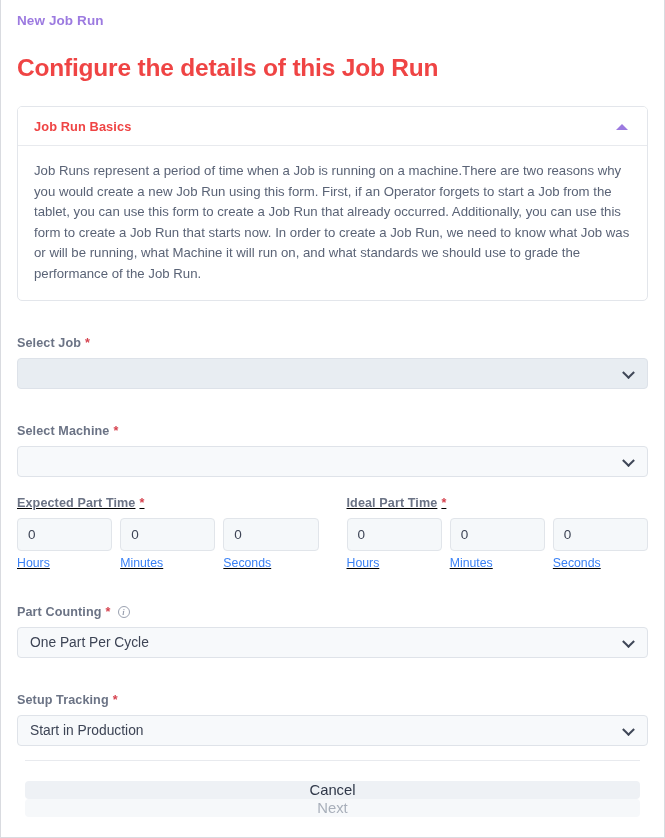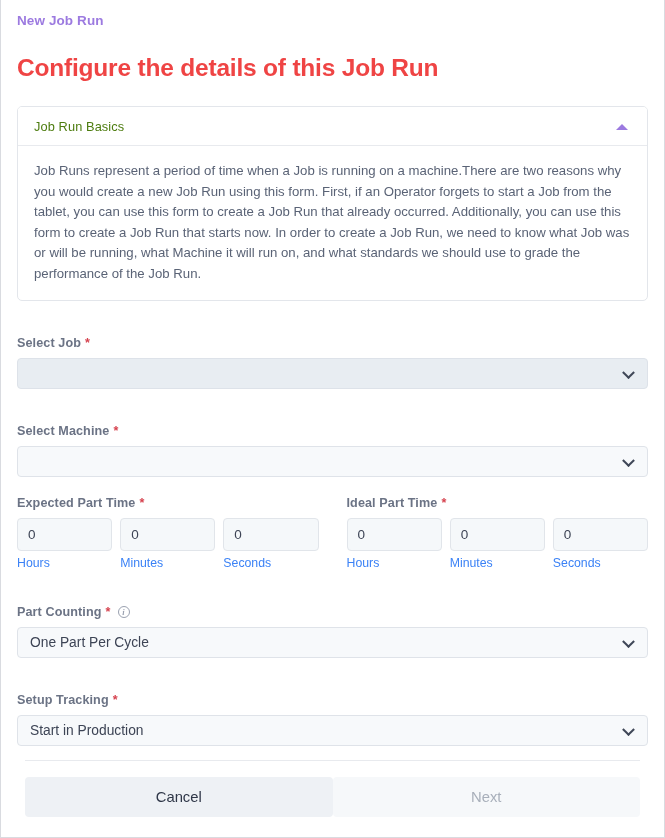--- a/index.html
+++ b/index.html
@@ -54,22 +54,22 @@
     display: flex;
     align-items: center;
     justify-content: space-between;
     padding: 12px 16px 11px 16px;
     border-bottom: 1px solid #e8eaee;
     cursor: pointer;
     background: #ffffff;
   }
   .panel-title {
     font-size: 12.8px;
-    font-weight: normal;
-    color: #4d7c0f;
+    font-weight: bold;
+    color: #ef4444;
     letter-spacing: 0.1px;
   }
   .caret-up {
     width: 0;
     height: 0;
     border-left: 6px solid transparent;
     border-right: 6px solid transparent;
     border-bottom: 6px solid #9c7ae0;
     margin-right: 3px;
   }
@@ -136,21 +136,21 @@
     border-bottom: 2px solid #3f4757;
     transform: translateY(-65%) rotate(45deg);
   }
 
   
   .time-row {
     display: flex;
     gap: 28px;
     margin-top: 19px;
   }
-  .time-col { flex: 1; min-width: 0; }
+  .time-col { flex: 1; min-width: 0; text-decoration: underline; }
   .time-inputs { display: flex; gap: 8px; }
   .time-unit { flex: 1; min-width: 0; }
   .time-input {
     width: 100%;
     height: 33px;
     border: 1px solid #e1e5ea;
     border-radius: 4px;
     background: #f5f8fa;
     font-size: 13.5px;
     color: #3d4455;
@@ -171,20 +171,21 @@
     bottom: 76px;
     height: 1px;
     background: #e8eaee;
   }
   .footer {
     position: absolute;
     left: 24px;
     right: 24px;
     bottom: 20px;
     display: flex;
+    flex-direction: column;
   }
   .btn {
     flex: 1;
     height: 40px;
     border-radius: 4px;
     border: none;
     font-size: 14.8px;
     font-family: "Liberation Sans", sans-serif;
     cursor: pointer;
   }

